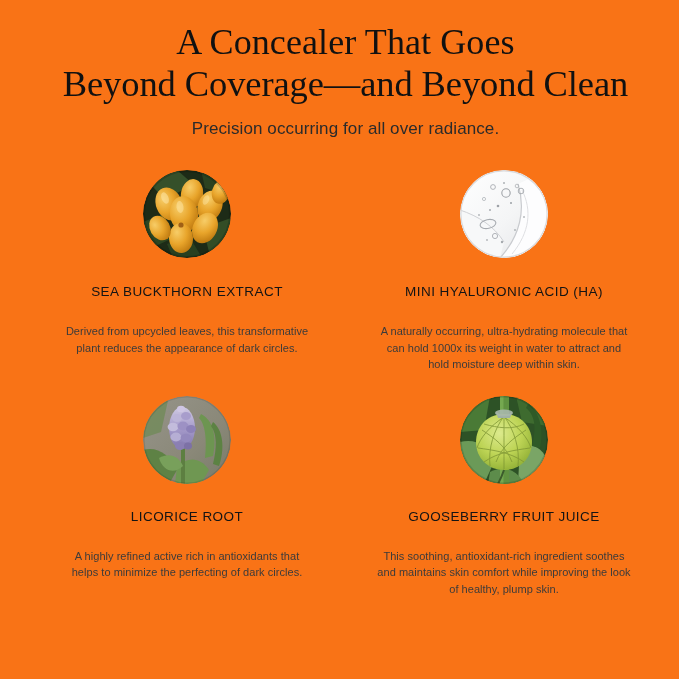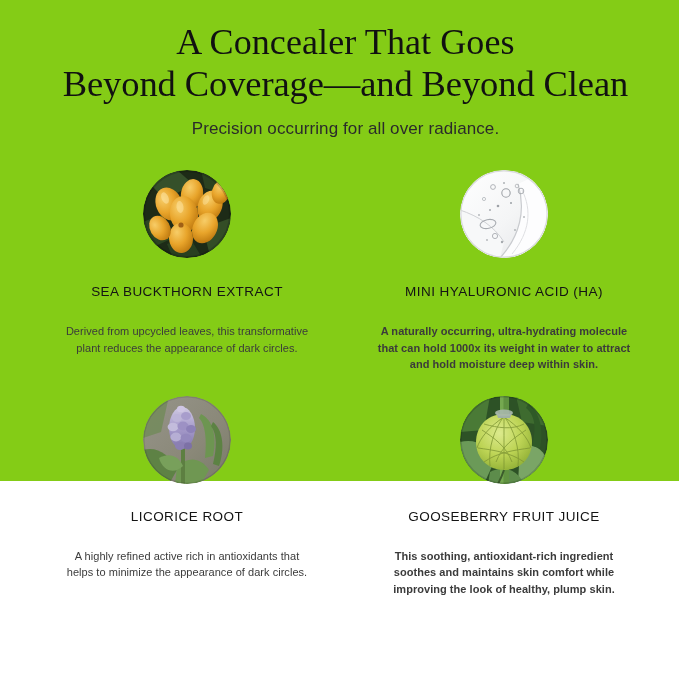--- a/index.html
+++ b/index.html
@@ -11,22 +11,22 @@
     width: 679px;
     height: 679px;
     font-family: "Liberation Sans", sans-serif;
     -webkit-font-smoothing: antialiased;
     overflow: hidden;
   }
 
   .page {
     position: relative;
     width: 679px;
-    height: 481px;
-    background: #84cc16;
+    height: 679px;
+    background: #f97316;
     box-sizing: border-box;
     padding-left: 12px;
   }
 
   
   .header {
     padding-top: 22px;
     text-align: center;
   }
   .headline {
@@ -94,21 +94,21 @@
     text-transform: uppercase;
   }
   .card-body {
     margin-top: 23px;
     font-size: 11px;
     line-height: 16.5px;
     color: #3b3b3b;
     max-width: 252px;
     letter-spacing: 0.04px;
   }
-  .card-body.wide { max-width: 258px; font-weight: bold; }
+  .card-body.wide { max-width: 258px; }
 
   
   .row2 .card-title { margin-top: 25px; }
 </style>
 </head>
 <body>
 
 <div class="page">
 
   <div class="header">
@@ -241,21 +241,21 @@
             <ellipse cx="43" cy="42" rx="5.4" ry="4.2" fill="#9489bd"></ellipse>
             <ellipse cx="37" cy="50" rx="5" ry="4" fill="#8b7fb3"></ellipse>
             <ellipse cx="45" cy="50" rx="4" ry="3.4" fill="#7d71a6"></ellipse>
             <ellipse cx="38" cy="13" rx="4" ry="3.2" fill="#cfc6e4"></ellipse>
             <path d="M16 62 C26 56 36 60 40 70 C32 78 20 76 16 62 Z" fill="#78a05b"></path>
             <circle cx="44" cy="44" r="43.2" fill="none" stroke="#000000" stroke-opacity=".1" stroke-width="1.6"></circle>
           </g>
         </svg>
       </div>
       <div class="card-title">LICORICE ROOT</div>
-      <div class="card-body">A highly refined active rich in antioxidants that helps to minimize the appearance of dark circles.</div>
+      <div class="card-body">A highly refined active rich in antioxidants that helps to minimize the perfecting of dark circles.</div>
     </div>
 
     <div class="card row2">
       <div class="swatch">
         <svg viewBox="0 0 88 88" xmlns="http://www.w3.org/2000/svg" aria-hidden="true">
           <defs>
             <clipPath id="c4">
                 <circle cx="44" cy="44" r="44"></circle>
               </clipPath>
             <radialGradient id="husk" cx="42%" cy="34%" r="72%">

